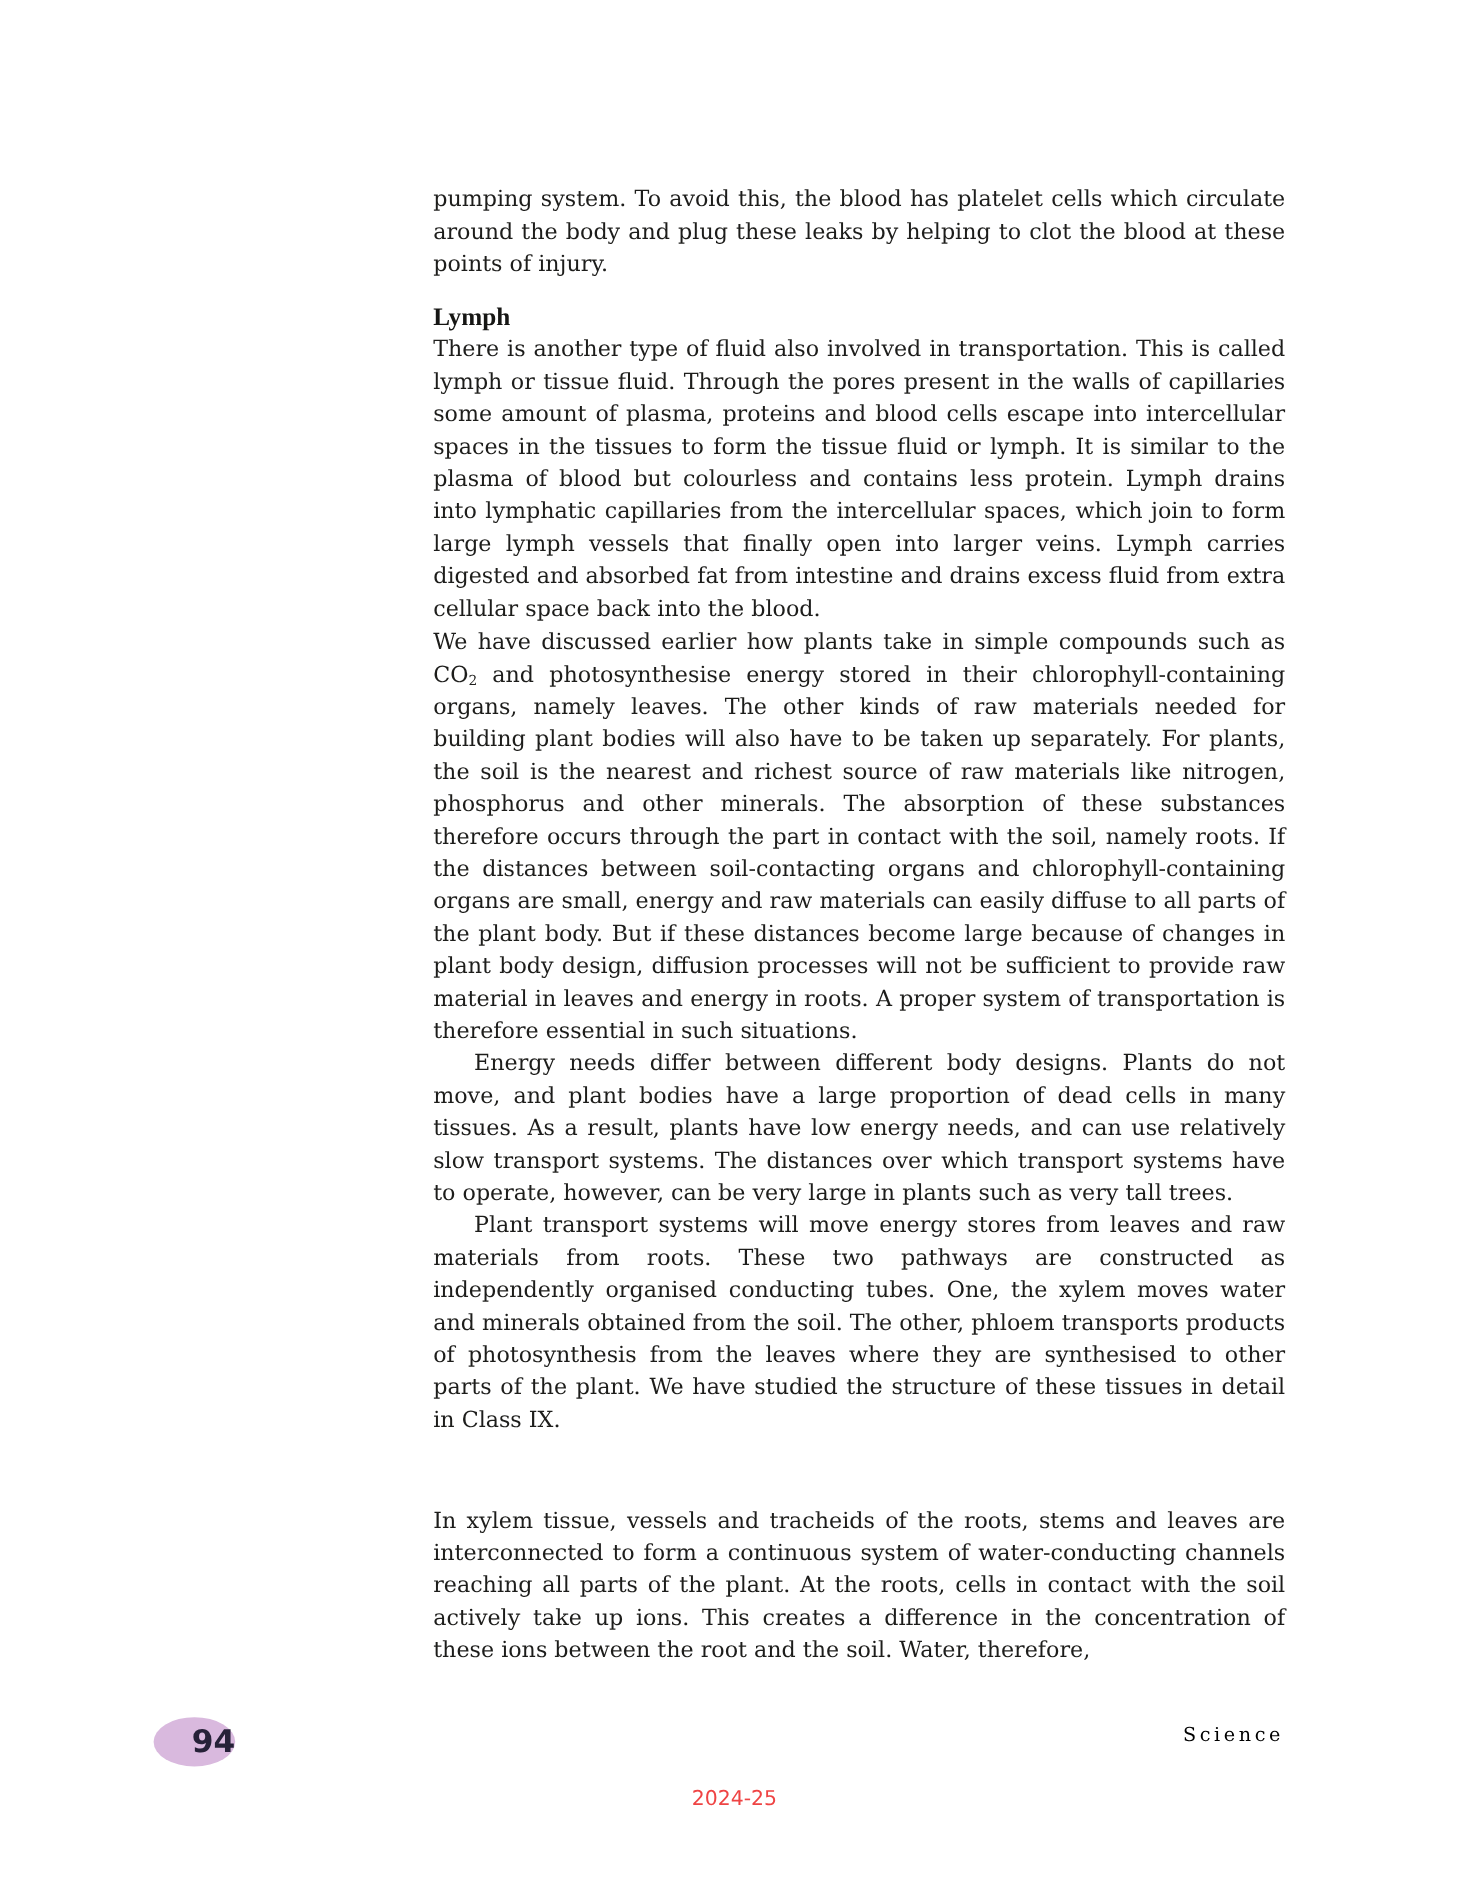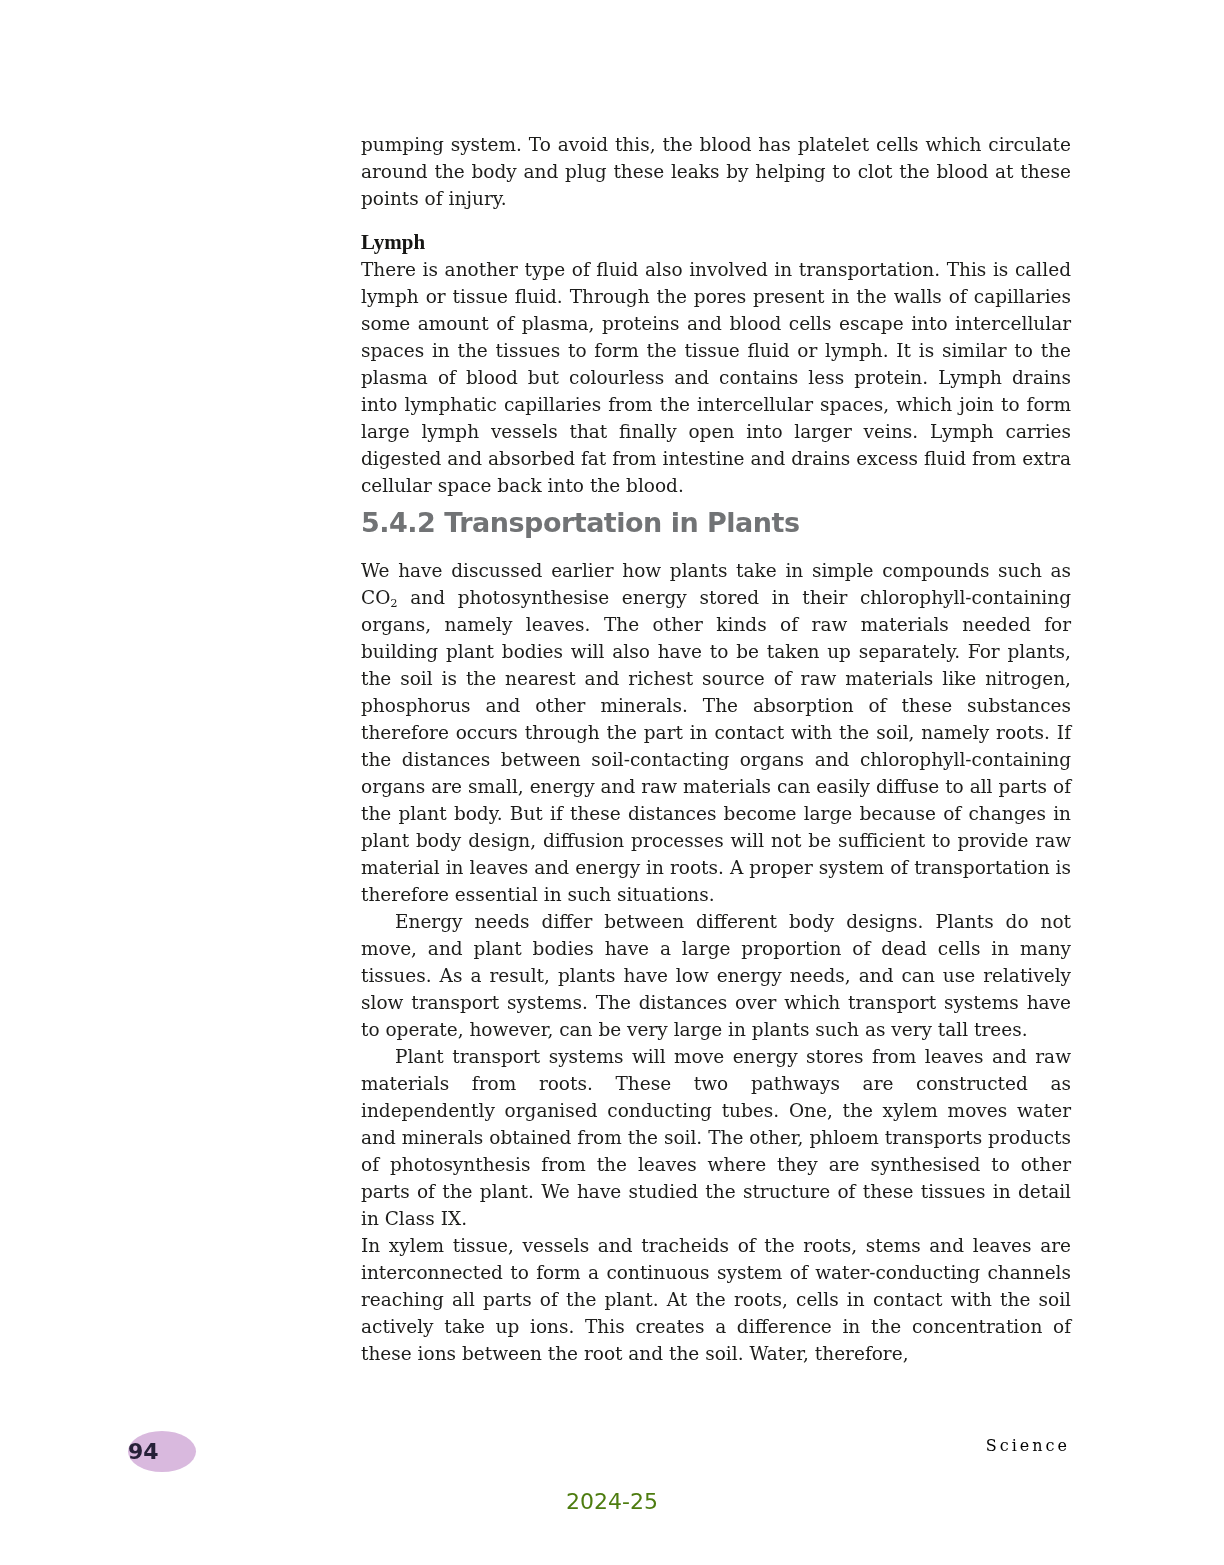--- a/index.html
+++ b/index.html
@@ -10,20 +10,21 @@
     height: 1565px;
     background: #ffffff;
     font-family: "DejaVu Serif", serif;
     color: #1d1d1b;
     overflow: hidden;
   }
   .col {
     position: absolute;
     left: 361px;
     width: 710px;
+    margin-top: 22px;
   }
   .block-a { top: 131px; }
   .block-b { top: 500px; }
   .block-c { top: 1232px; }
   .body-par {
     font-size: 18.5px;
     line-height: 27px;
     text-align: justify;
     color: #1d1d1b;
   }
@@ -54,59 +55,58 @@
   .page-badge {
     position: absolute;
     left: 128px;
     top: 1431px;
     width: 68px;
     height: 41px;
     background: #d9b9de;
     border-radius: 50%;
     display: flex;
     align-items: center;
-    justify-content: flex-start;
+    justify-content: flex-end;
     font-family: "DejaVu Sans", sans-serif;
     font-weight: bold;
-    font-size: 22px;
+    font-size: 26px;
     color: #262138;
   }
   .footer-brand {
     position: absolute;
     top: 1436px;
     right: 154px;
     font-family: "DejaVu Serif", serif;
     font-size: 16px;
     letter-spacing: 3px;
     color: #000000;
   }
   .footer-session {
     position: absolute;
     top: 1489px;
     left: 0;
     width: 100%;
     text-align: center;
     font-family: "DejaVu Sans", sans-serif;
-    font-size: 22px;
-    color: #4d7c0f;
+    font-size: 17px;
+    color: #ef4444;
   }
 </style>
 </head>
 <body>
 
 <div class="page">
 
   <section class="col block-a">
     <p class="body-par">pumping system. To avoid this, the blood has platelet cells which circulate around the body and plug these leaks by helping to clot the blood at these points of injury.</p>
     <h3 class="sub-heading">Lymph</h3>
     <p class="body-par">There is another type of fluid also involved in transportation. This is called lymph or tissue fluid. Through the pores present in the walls of capillaries some amount of plasma, proteins and blood cells escape into intercellular spaces in the tissues to form the tissue fluid or lymph. It is similar to the plasma of blood but colourless and contains less protein. Lymph drains into lymphatic capillaries from the intercellular spaces, which join to form large lymph vessels that finally open into larger veins. Lymph carries digested and absorbed fat from intestine and drains excess fluid from extra cellular space back into the blood.</p>
   </section>
 
   <section class="col block-b">
-    <h2 class="section-heading">5.4.2 Transportation in Plants</h2>
     <p class="body-par"><span>We have discussed earlier how plants take in simple compounds such as CO</span><sub class="chem">2</sub><span> and photosynthesise energy stored in their chlorophyll-containing organs, namely leaves. The other kinds of raw materials needed for building plant bodies will also have to be taken up separately. For plants, the soil is the nearest and richest source of raw materials like nitrogen, phosphorus and other minerals. The absorption of these substances therefore occurs through the part in contact with the soil, namely roots. If the distances between soil-contacting organs and chlorophyll-containing organs are small, energy and raw materials can easily diffuse to all parts of the plant body. But if these distances become large because of changes in plant body design, diffusion processes will not be sufficient to provide raw material in leaves and energy in roots. A proper system of transportation is therefore essential in such situations.</span></p>
     <p class="body-par indent">Energy needs differ between different body designs. Plants do not move, and plant bodies have a large proportion of dead cells in many tissues. As a result, plants have low energy needs, and can use relatively slow transport systems. The distances over which transport systems have to operate, however, can be very large in plants such as very tall trees.</p>
     <p class="body-par indent">Plant transport systems will move energy stores from leaves and raw materials from roots. These two pathways are constructed as independently organised conducting tubes. One, the xylem moves water and minerals obtained from the soil. The other, phloem transports products of photosynthesis from the leaves where they are synthesised to other parts of the plant. We have studied the structure of these tissues in detail in Class IX.</p>
   </section>
 
   <section class="col block-c">
     <p class="body-par">In xylem tissue, vessels and tracheids of the roots, stems and leaves are interconnected to form a continuous system of water-conducting channels reaching all parts of the plant. At the roots, cells in contact with the soil actively take up ions. This creates a difference in the concentration of these ions between the root and the soil. Water, therefore,</p>
   </section>
 
   <div class="page-badge">

